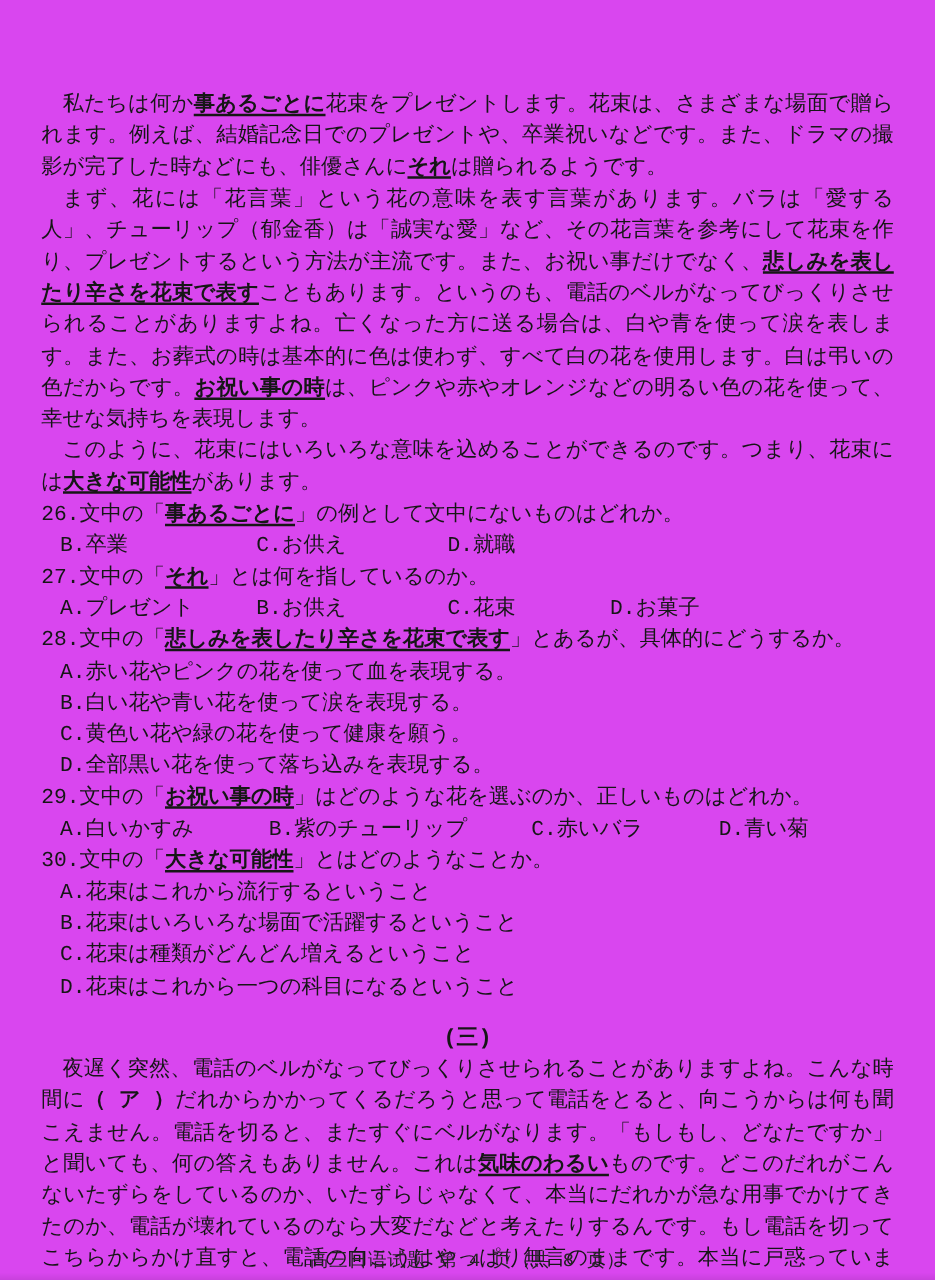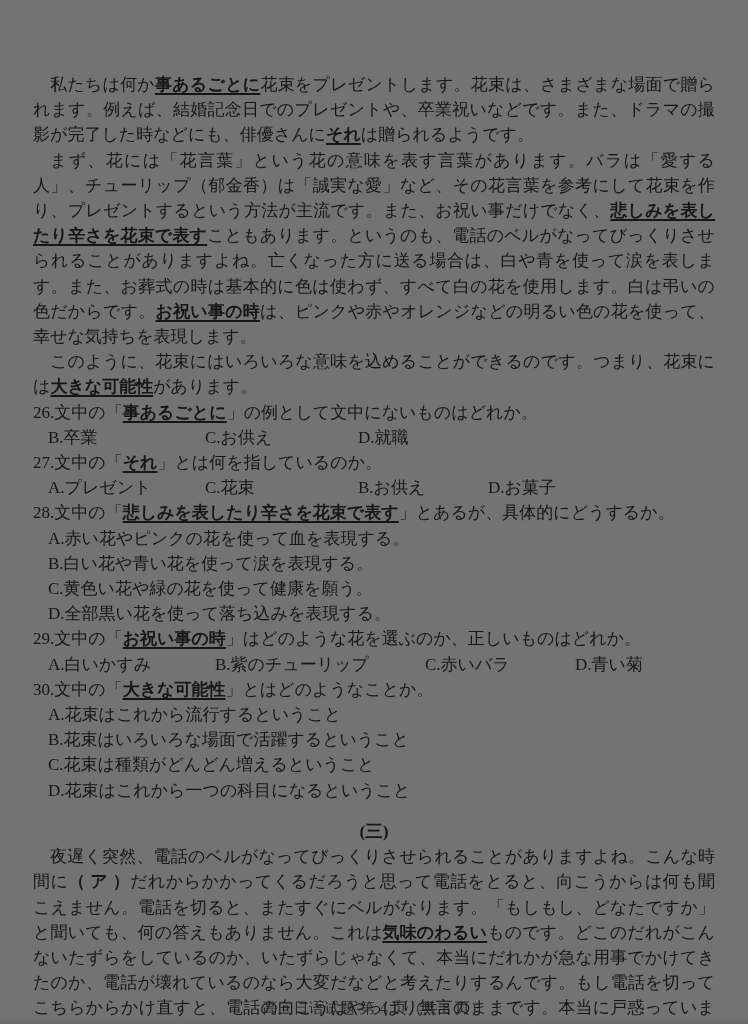--- a/index.html
+++ b/index.html
@@ -5,23 +5,23 @@
   html, body {
     margin: 0;
     padding: 0;
     background: #e8e8e8;
   }
   .page {
     position: relative;
     width: 748px;
     height: 1024px;
     margin: 0 auto;
-    background: #737373;
+    background: #d946ef;
     overflow: hidden;
-    font-family: Liberation Serif, serif;
+    font-family: Liberation Mono, monospace;
     color: #161616;
   }
   .content {
     padding: 72px 33px 0 33px;
     font-size: 17px;
     line-height: 25.2px;
     text-align: justify;
   }
   .para {
     margin: 0;
@@ -100,22 +100,22 @@
           <span class="opt">B.卒業</span>
           <span class="opt">C.お供え</span>
           <span class="opt">D.就職</span>
         </div>
       </div>
 
       <div>
         <p class="stem"><span>27.文中の「</span><span class="b u">それ</span><span>」とは何を指しているのか。</span></p>
         <div class="opt-row r1">
           <span class="opt">A.プレゼント</span>
+          <span class="opt">B.お供え</span>
           <span class="opt">C.花束</span>
-          <span class="opt">B.お供え</span>
           <span class="opt">D.お菓子</span>
         </div>
       </div>
 
       <div>
         <p class="stem"><span>28.文中の「</span><span class="b u">悲しみを表したり辛さを花束で表す</span><span>」とあるが、具体的にどうするか。</span></p>
         <span class="opt-line">A.赤い花やピンクの花を使って血を表現する。</span>
         <span class="opt-line">B.白い花や青い花を使って涙を表現する。</span>
         <span class="opt-line">C.黄色い花や緑の花を使って健康を願う。</span>
         <span class="opt-line">D.全部黒い花を使って落ち込みを表現する。</span>

